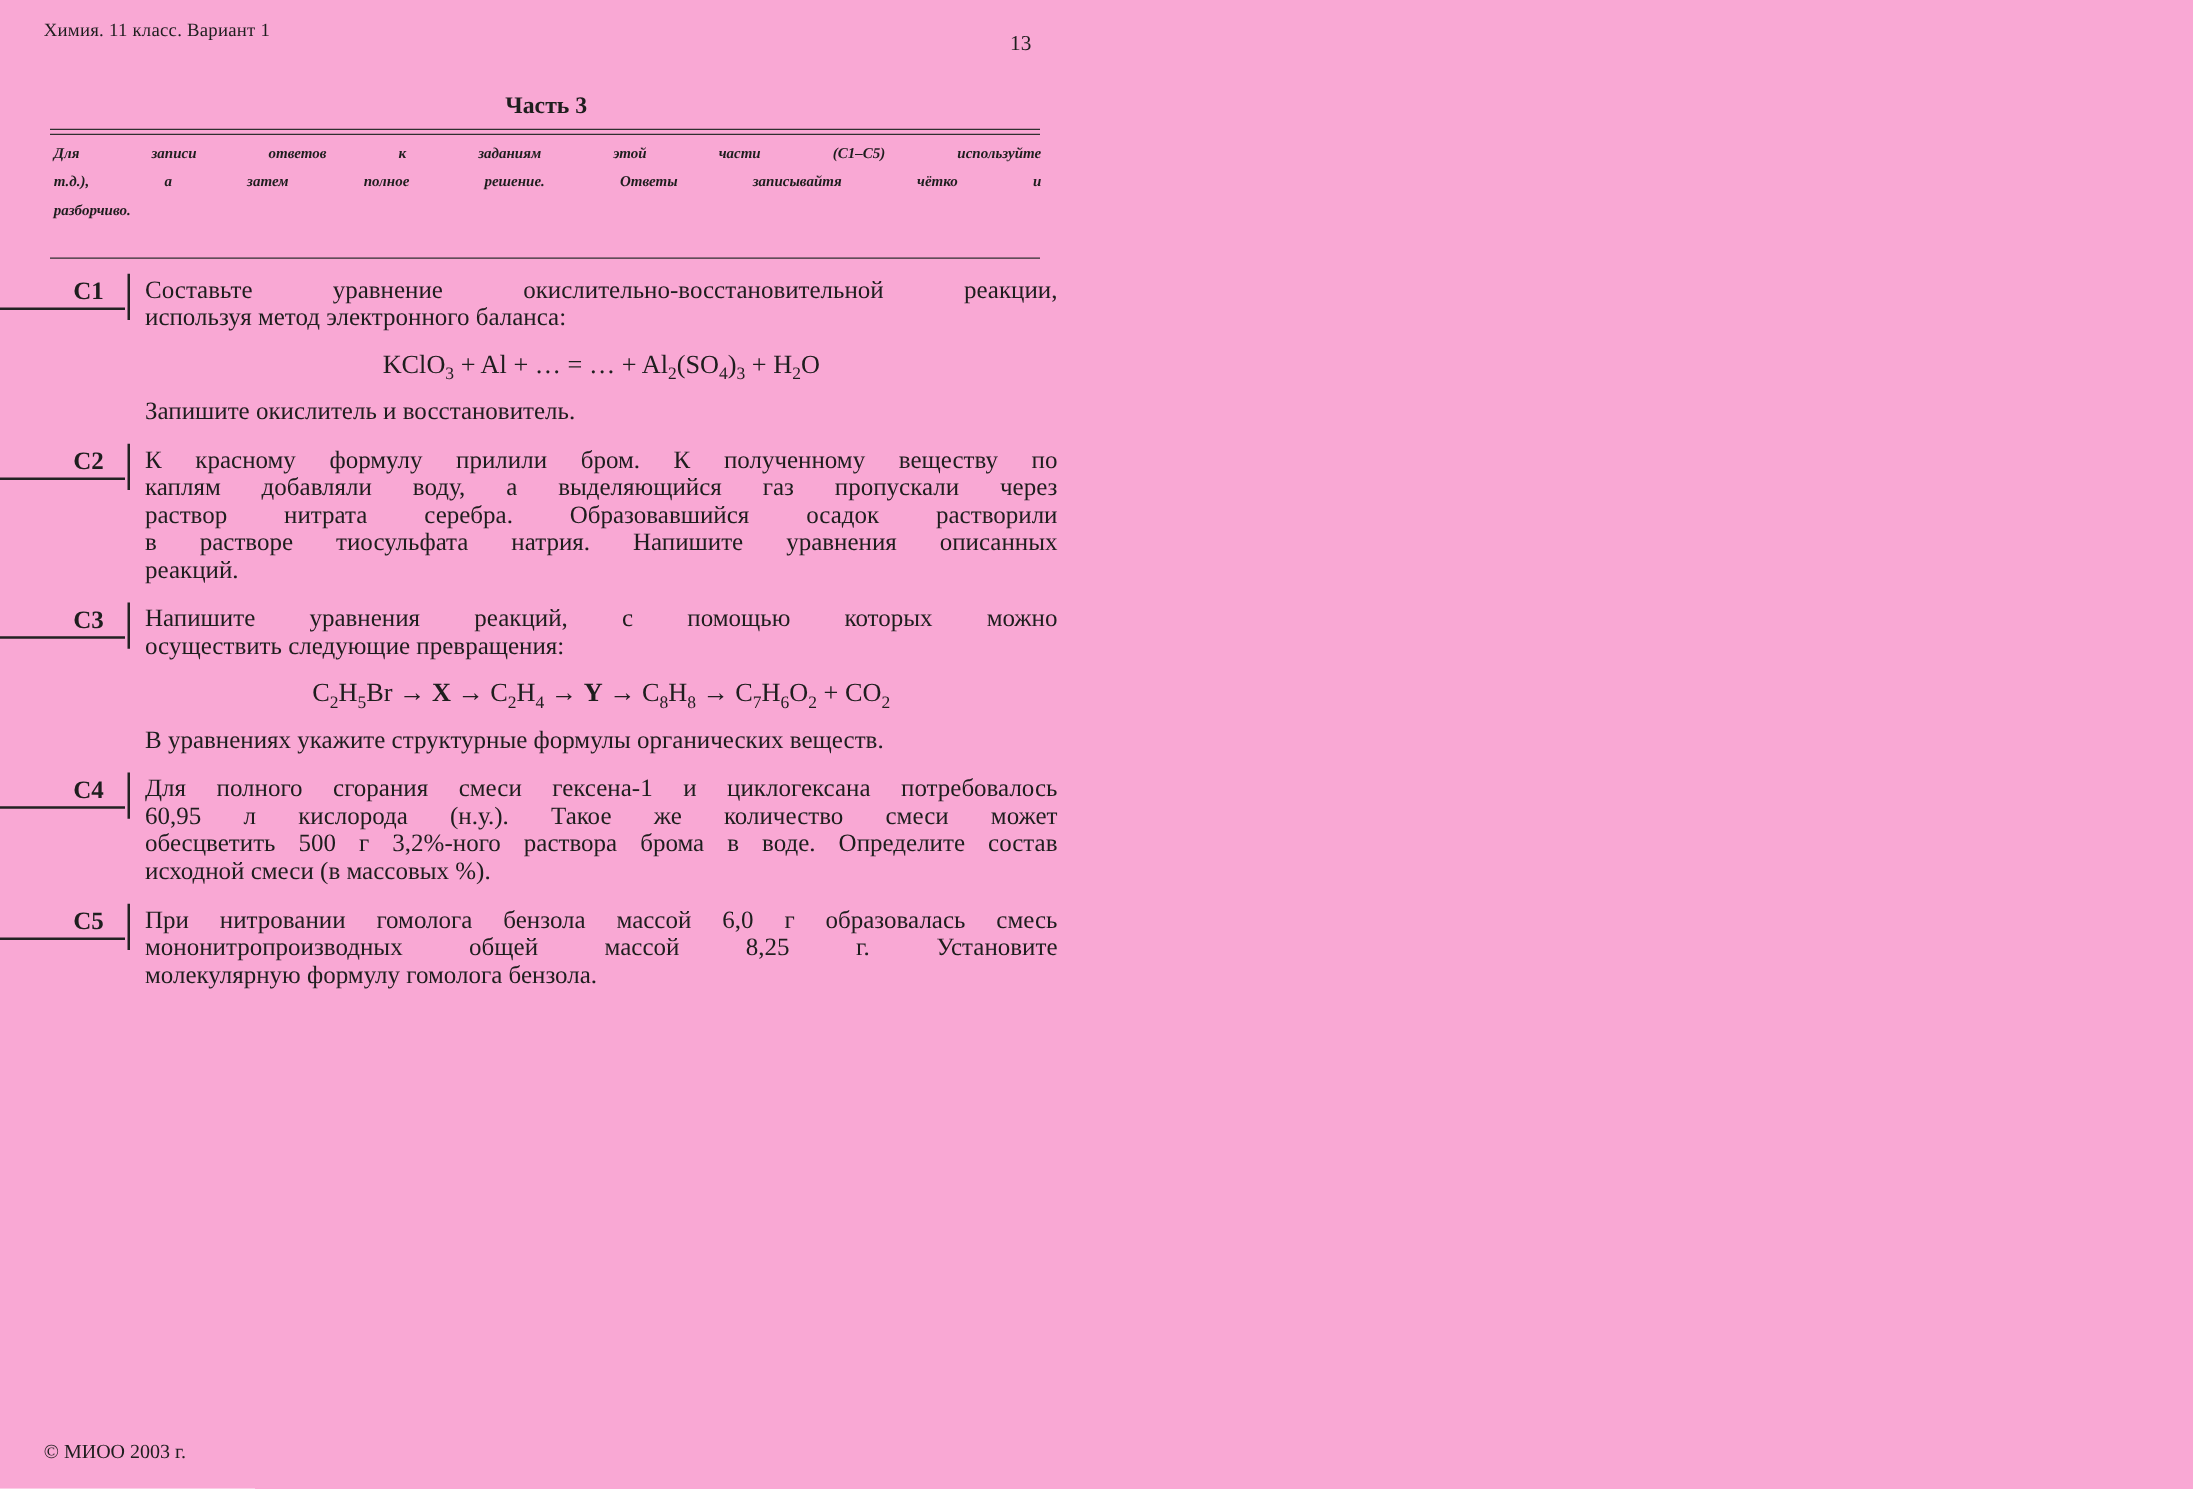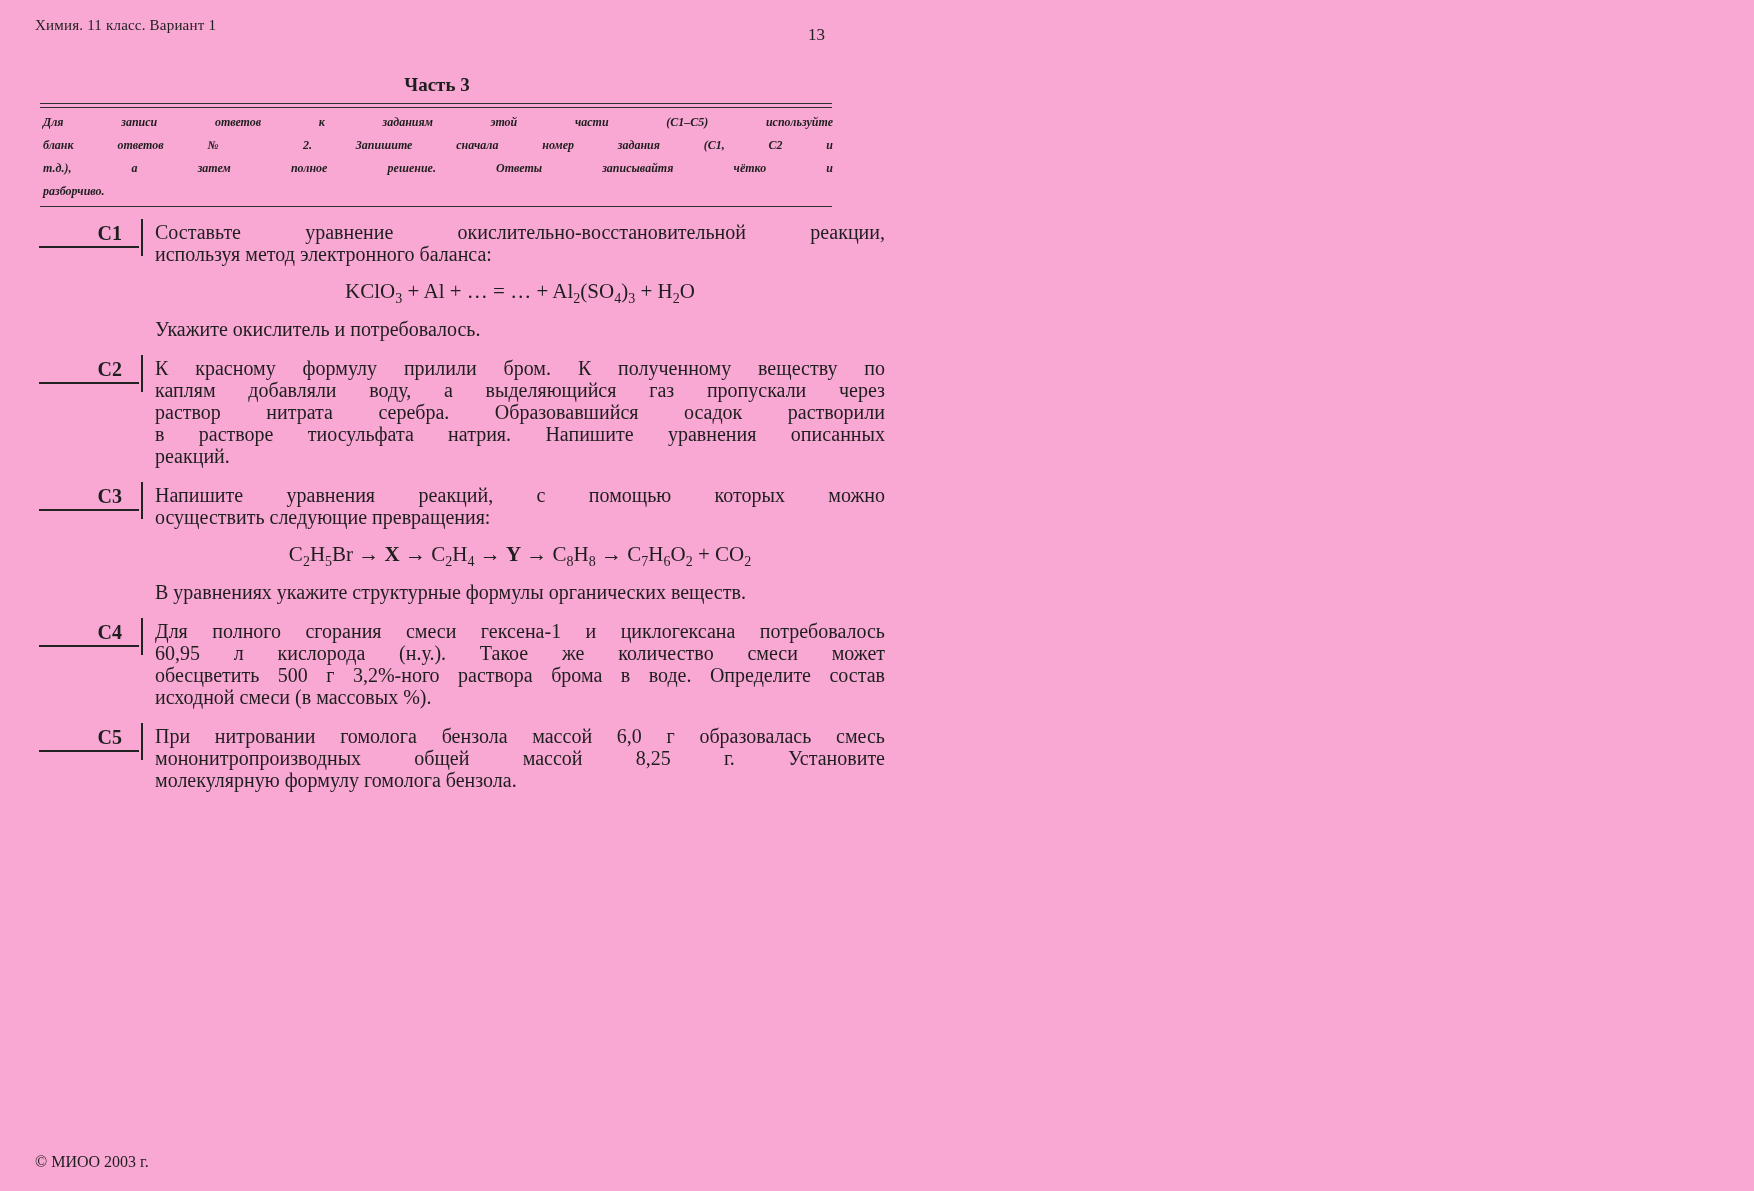--- a/index.html
+++ b/index.html
@@ -65,21 +65,20 @@
     top: 206px;
     width: 792px;
     height: 0;
     border-top: 1.5px solid #2f2f2f;
   }
   .tasks {
     position: absolute;
     left: 0;
     top: 221px;
     width: 850px;
-    padding-left: 39px;
   }
   .task {
     display: flex;
     align-items: flex-start;
     margin-bottom: 17px;
   }
   .task-label {
     position: relative;
     flex: 0 0 100px;
     width: 100px;
@@ -144,39 +143,38 @@
 
   <div class="header-left">Химия. 11 класс. Вариант 1</div>
   <div class="page-num">13</div>
 
   <div class="part-title">Часть 3</div>
 
   <div class="rule-double"></div>
 
   <div class="instructions">
     <div class="line">Для записи ответов к заданиям этой части (С1–С5) используйте</div>
-    <div class="line">бланк ответов № 2. Запишите сначала номер задания (С1, С2 и</div>
     <div class="line">т.д.), а затем полное решение. Ответы записывайтя чётко и</div>
     <div class="line last">разборчиво.</div>
   </div>
 
   <div class="rule-single"></div>
 
   <div class="tasks">
 
     <div class="task">
       <div class="task-label">
         <span>С1</span>
         <span class="vline"></span>
       </div>
       <div class="task-body">
         <div class="line">Составьте уравнение окислительно-восстановительной реакции,</div>
         <div class="line last">используя метод электронного баланса:</div>
         <div class="formula">KClO<sub>3</sub> + Al + … = … + Al<sub>2</sub>(SO<sub>4</sub>)<sub>3</sub> + H<sub>2</sub>O</div>
-        <div class="note">Укажите окислитель и потребовалось.</div>
+        <div class="note">Запишите окислитель и восстановитель.</div>
       </div>
     </div>
 
     <div class="task">
       <div class="task-label">
         <span>С2</span>
         <span class="vline"></span>
       </div>
       <div class="task-body">
         <div class="line">К красному формулу прилили бром. К полученному веществу по</div>

